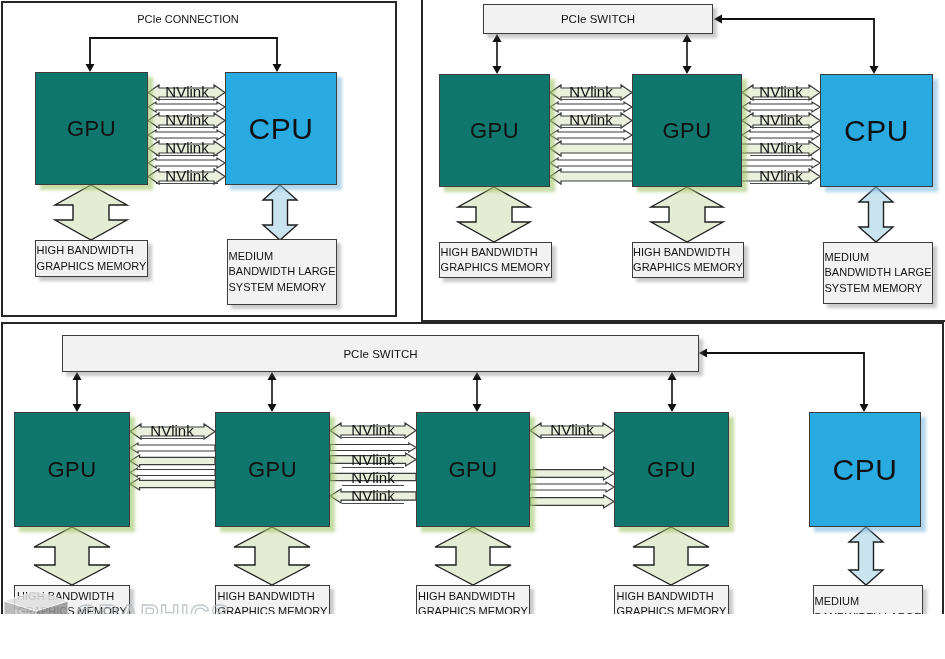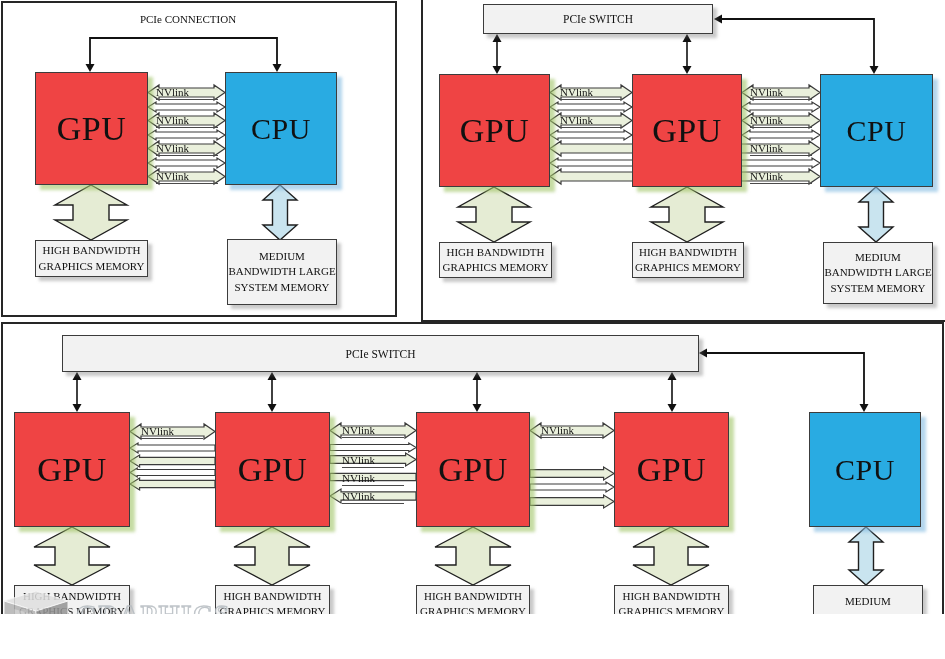--- a/index.html
+++ b/index.html
@@ -1,32 +1,32 @@
 <!DOCTYPE html>
 <html><head>
 <meta charset="utf-8">
 <style>
   *{box-sizing:border-box;margin:0;padding:0}
   html,body{background:#fff}
   #canvas{position:relative;width:945px;height:614px;background:#fff;overflow:hidden;
-          font-family:Liberation Serif, serif;color:#111}
+          font-family:Liberation Sans, sans-serif;color:#111}
   .panel{position:absolute;z-index:0;border:2px solid #262626;background:transparent}
   .panel.tl{left:1px;top:1px;width:396px;height:316px}
   .panel.tr{left:421px;top:-3px;width:530px;height:325px;border-top:none;border-right:none}
   .panel.bt{left:1px;top:322px;width:943px;height:340px}
   #arrows{position:absolute;left:0;top:0;z-index:1}
   .box{position:absolute;z-index:2;display:flex;align-items:center;justify-content:center;
-       text-align:center;border:1.5px solid #3c3c3c;background:#f2f2f2}
+       text-align:left;border:1.5px solid #3c3c3c;background:#f2f2f2}
   .box span{white-space:pre-line}
-  .gpu{background:#ef4444;font-size:34px;letter-spacing:.5px;box-shadow:5px 5px 3px rgba(160,196,104,.6)}
+  .gpu{background:#0f766e;font-size:22px;letter-spacing:.5px;box-shadow:5px 5px 3px rgba(160,196,104,.6)}
   .cpu{background:#29abe2;font-size:30px;letter-spacing:.5px;box-shadow:5px 5px 3px rgba(130,186,225,.6)}
   .mem{font-size:11px;line-height:1.4;box-shadow:4px 4px 3px rgba(100,100,100,.35)}
   .sw{font-size:11.5px;box-shadow:4px 4px 3px rgba(100,100,100,.35)}
-  .nv{position:absolute;z-index:3;transform:translateX(-50%);width:62px;
-      font-size:11px;line-height:12px;height:14px;border-bottom:1.2px solid #4a4a4a;color:#111}
+  .nv{position:absolute;z-index:3;transform:translateX(-50%);width:62px;text-align:center;
+      font-size:15px;line-height:12px;height:14px;border-bottom:1.2px solid #4a4a4a;color:#111}
   .toplabel{position:absolute;z-index:3;transform:translateX(-50%);font-size:11px;white-space:nowrap;color:#111}
   .wm{position:absolute;left:0;top:585px;width:300px;height:74px;z-index:4;opacity:.85}
   .wm span{position:absolute;display:block;white-space:nowrap}
   .wm-le{left:64px;top:27px;font-size:13px;font-weight:700;color:#701a75}
   .wm-comptoir{left:76px;top:15px;font-size:27px;font-weight:700;letter-spacing:1.5px;
                color:rgba(255,255,255,0);-webkit-text-stroke:1.3px #b6bcc1}
   .wm-du{left:79px;top:46px;font-size:13px;font-weight:700;color:#0f766e}
   .wm-hardware{left:99px;top:40px;font-size:27px;font-weight:800;letter-spacing:1px;color:#8d959c}
 </style>
 </head>

